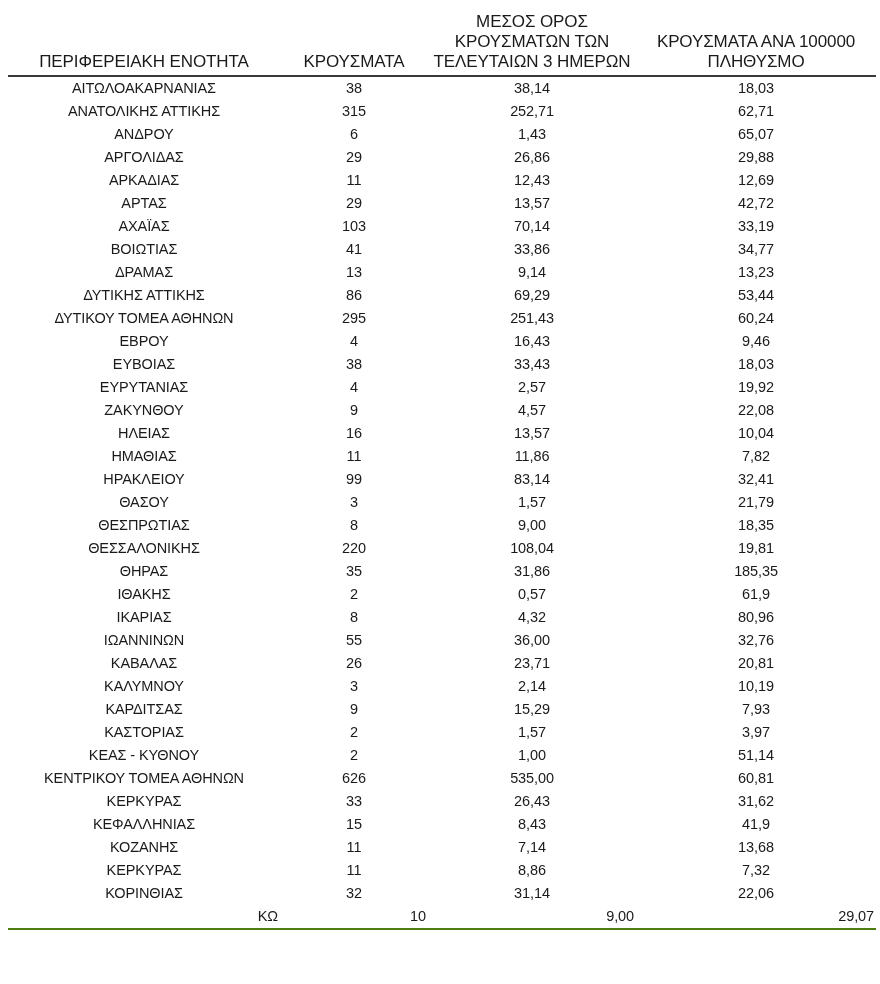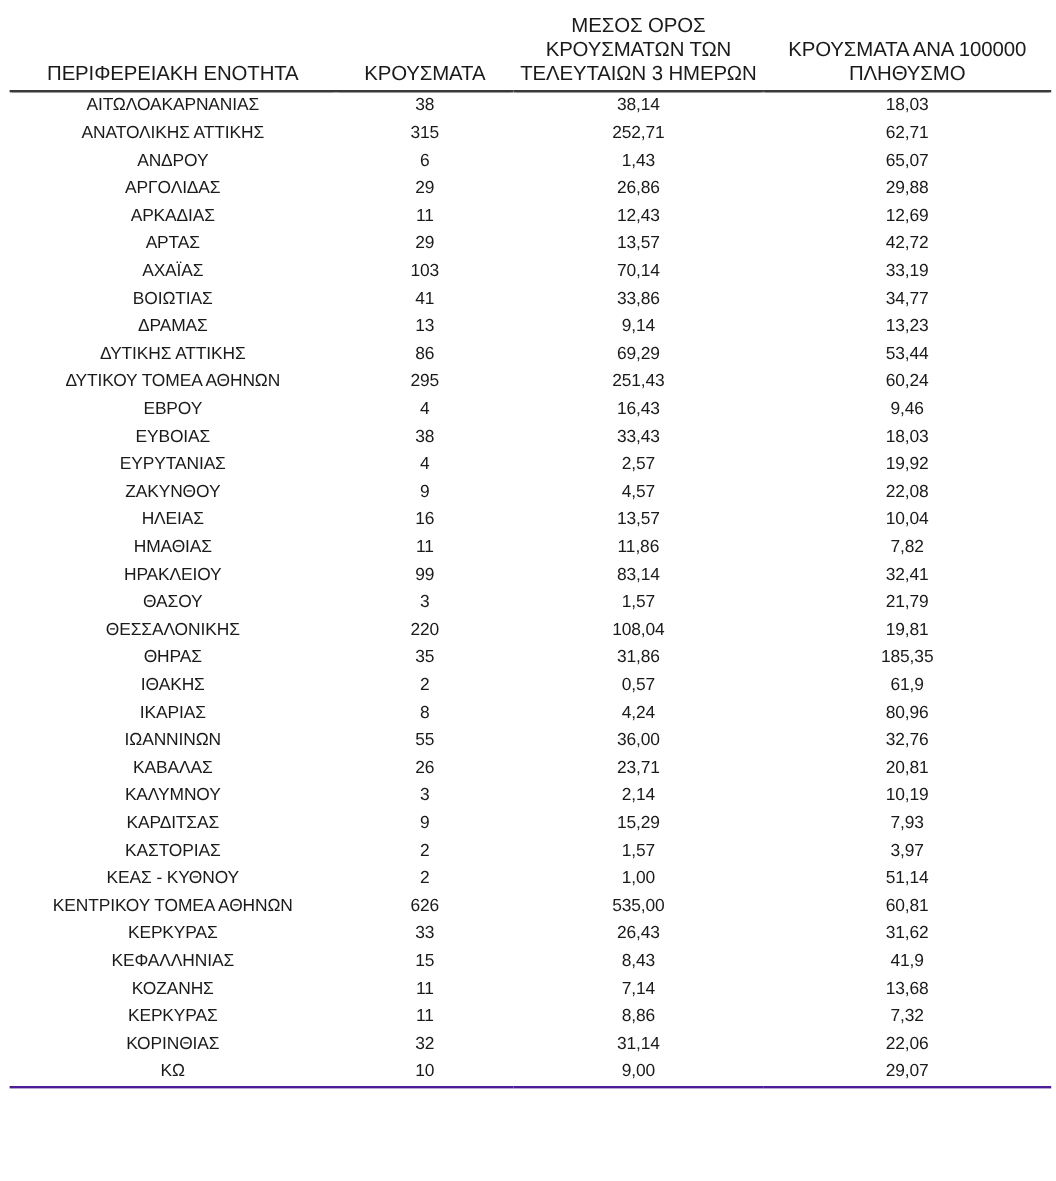--- a/index.html
+++ b/index.html
@@ -52,21 +52,22 @@
     font-size: 14.5px;
     line-height: 23px;
     height: 23px;
     text-align: center;
     vertical-align: middle;
     padding: 0 2px;
     white-space: nowrap;
     letter-spacing: -0.1px;
   }
   tbody tr.last td {
-    border-bottom: 2px solid #4c1d95;
+    border-bottom: 2px solid #4d7c0f;
+    text-align: right;
   }
   .spacer {
     height: 46px;
   }
 </style>
 </head>
 <body>
 
 <div class="sheet">
 
@@ -207,41 +208,47 @@
           <td>83,14</td>
           <td>32,41</td>
         </tr>
         <tr>
           <td>ΘΑΣΟΥ</td>
           <td>3</td>
           <td>1,57</td>
           <td>21,79</td>
         </tr>
         <tr>
+          <td>ΘΕΣΠΡΩΤΙΑΣ</td>
+          <td>8</td>
+          <td>9,00</td>
+          <td>18,35</td>
+        </tr>
+        <tr>
           <td>ΘΕΣΣΑΛΟΝΙΚΗΣ</td>
           <td>220</td>
           <td>108,04</td>
           <td>19,81</td>
         </tr>
         <tr>
           <td>ΘΗΡΑΣ</td>
           <td>35</td>
           <td>31,86</td>
           <td>185,35</td>
         </tr>
         <tr>
           <td>ΙΘΑΚΗΣ</td>
           <td>2</td>
           <td>0,57</td>
           <td>61,9</td>
         </tr>
         <tr>
           <td>ΙΚΑΡΙΑΣ</td>
           <td>8</td>
-          <td>4,24</td>
+          <td>4,32</td>
           <td>80,96</td>
         </tr>
         <tr>
           <td>ΙΩΑΝΝΙΝΩΝ</td>
           <td>55</td>
           <td>36,00</td>
           <td>32,76</td>
         </tr>
         <tr>
           <td>ΚΑΒΑΛΑΣ</td>

